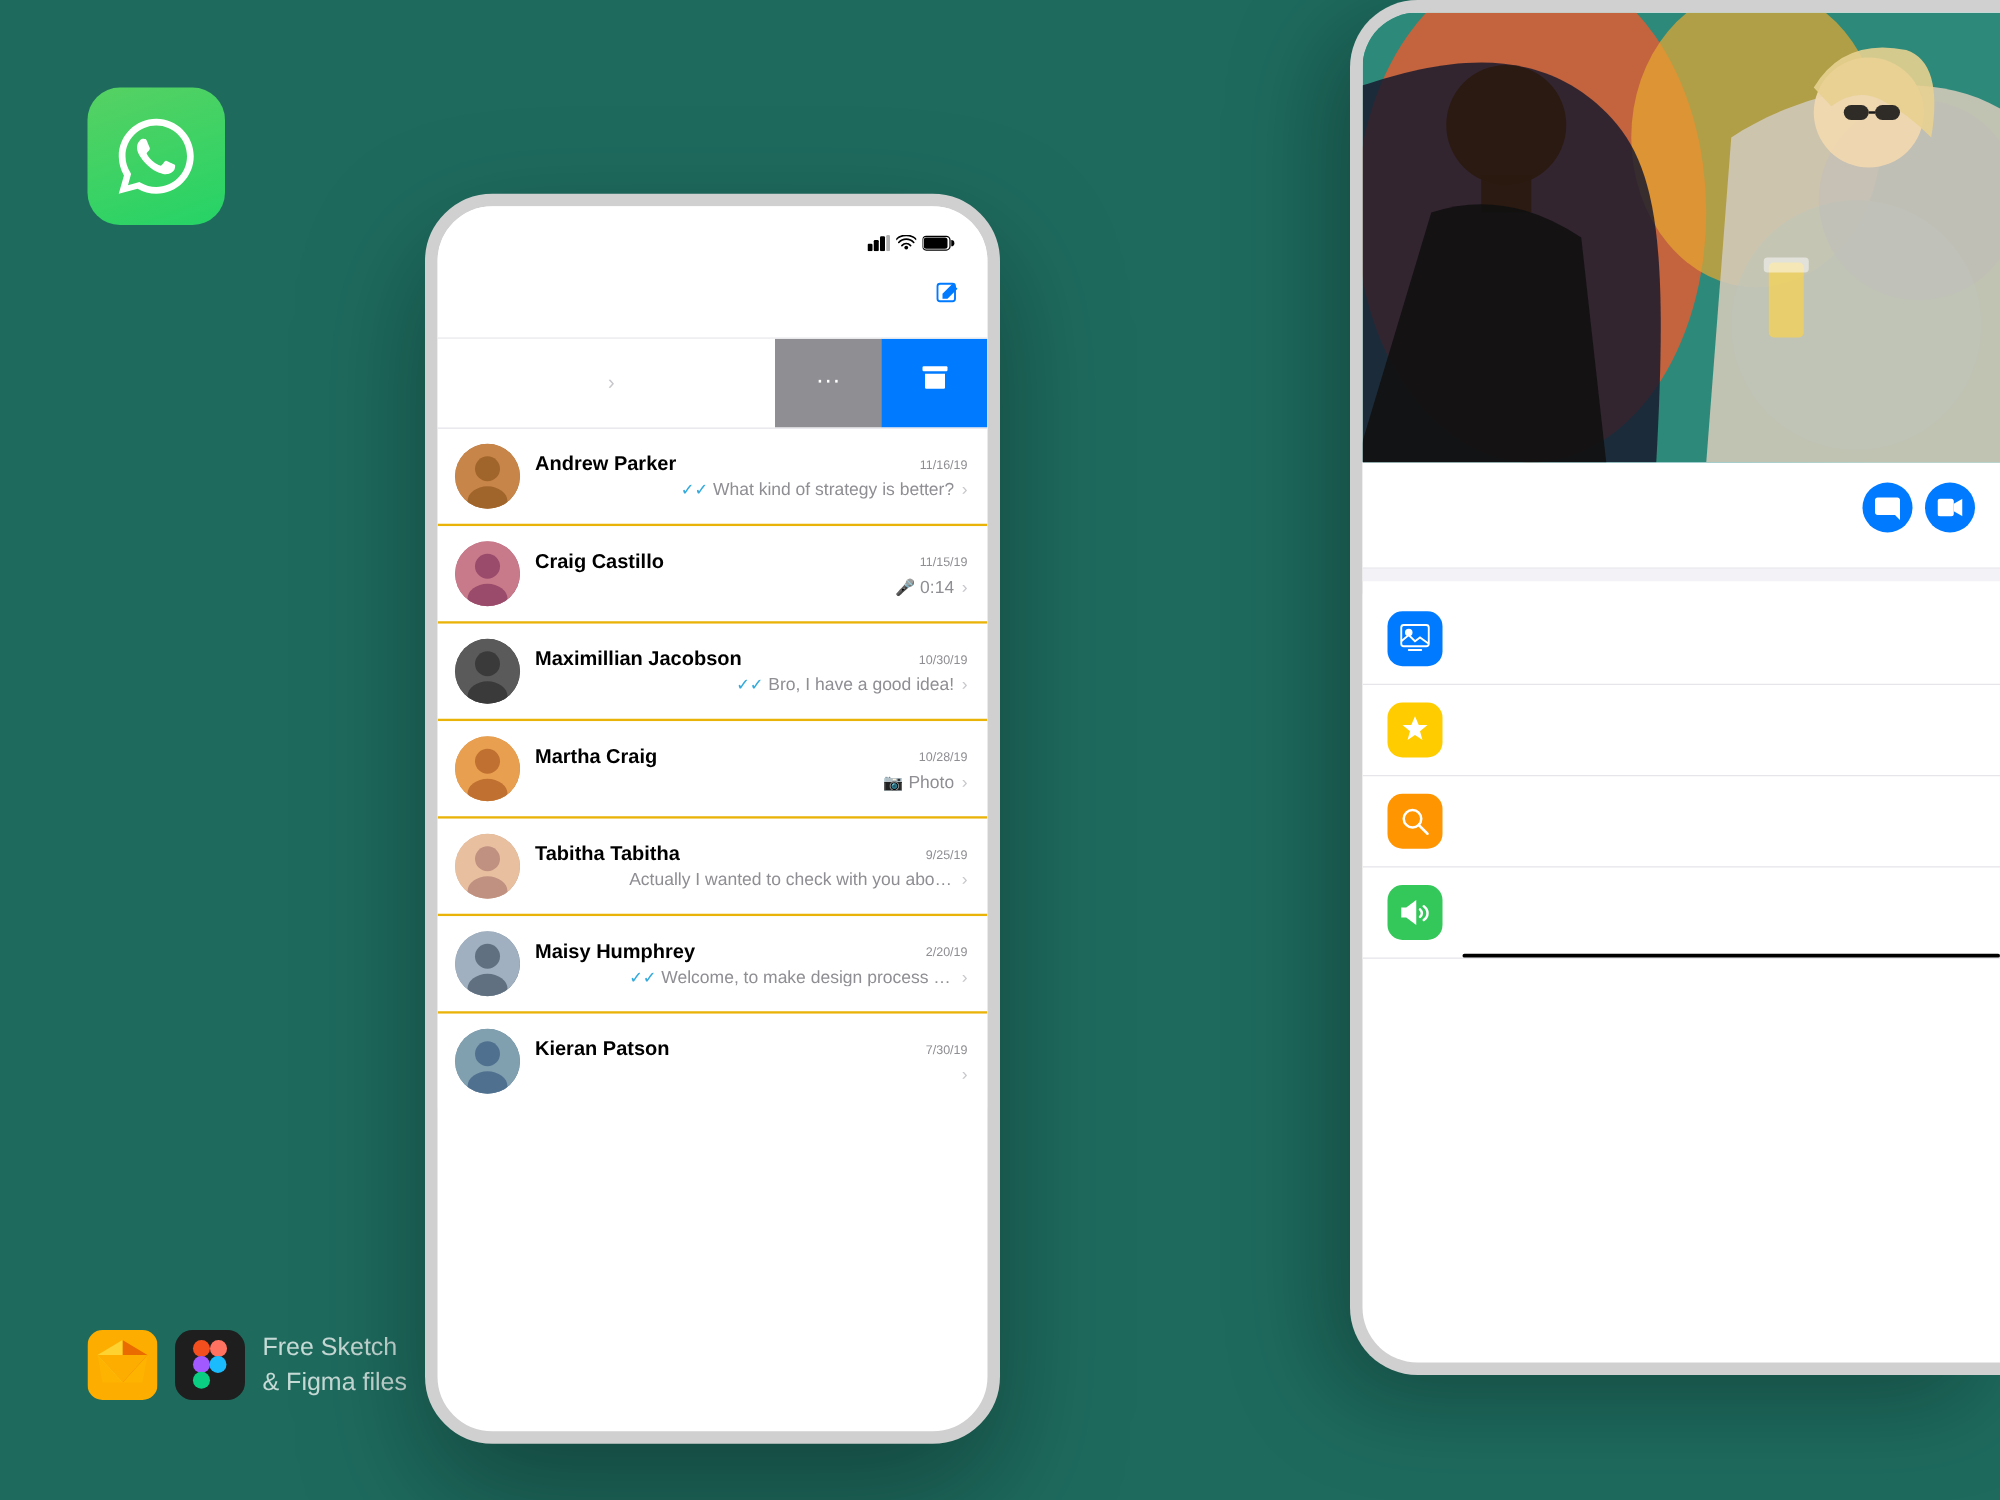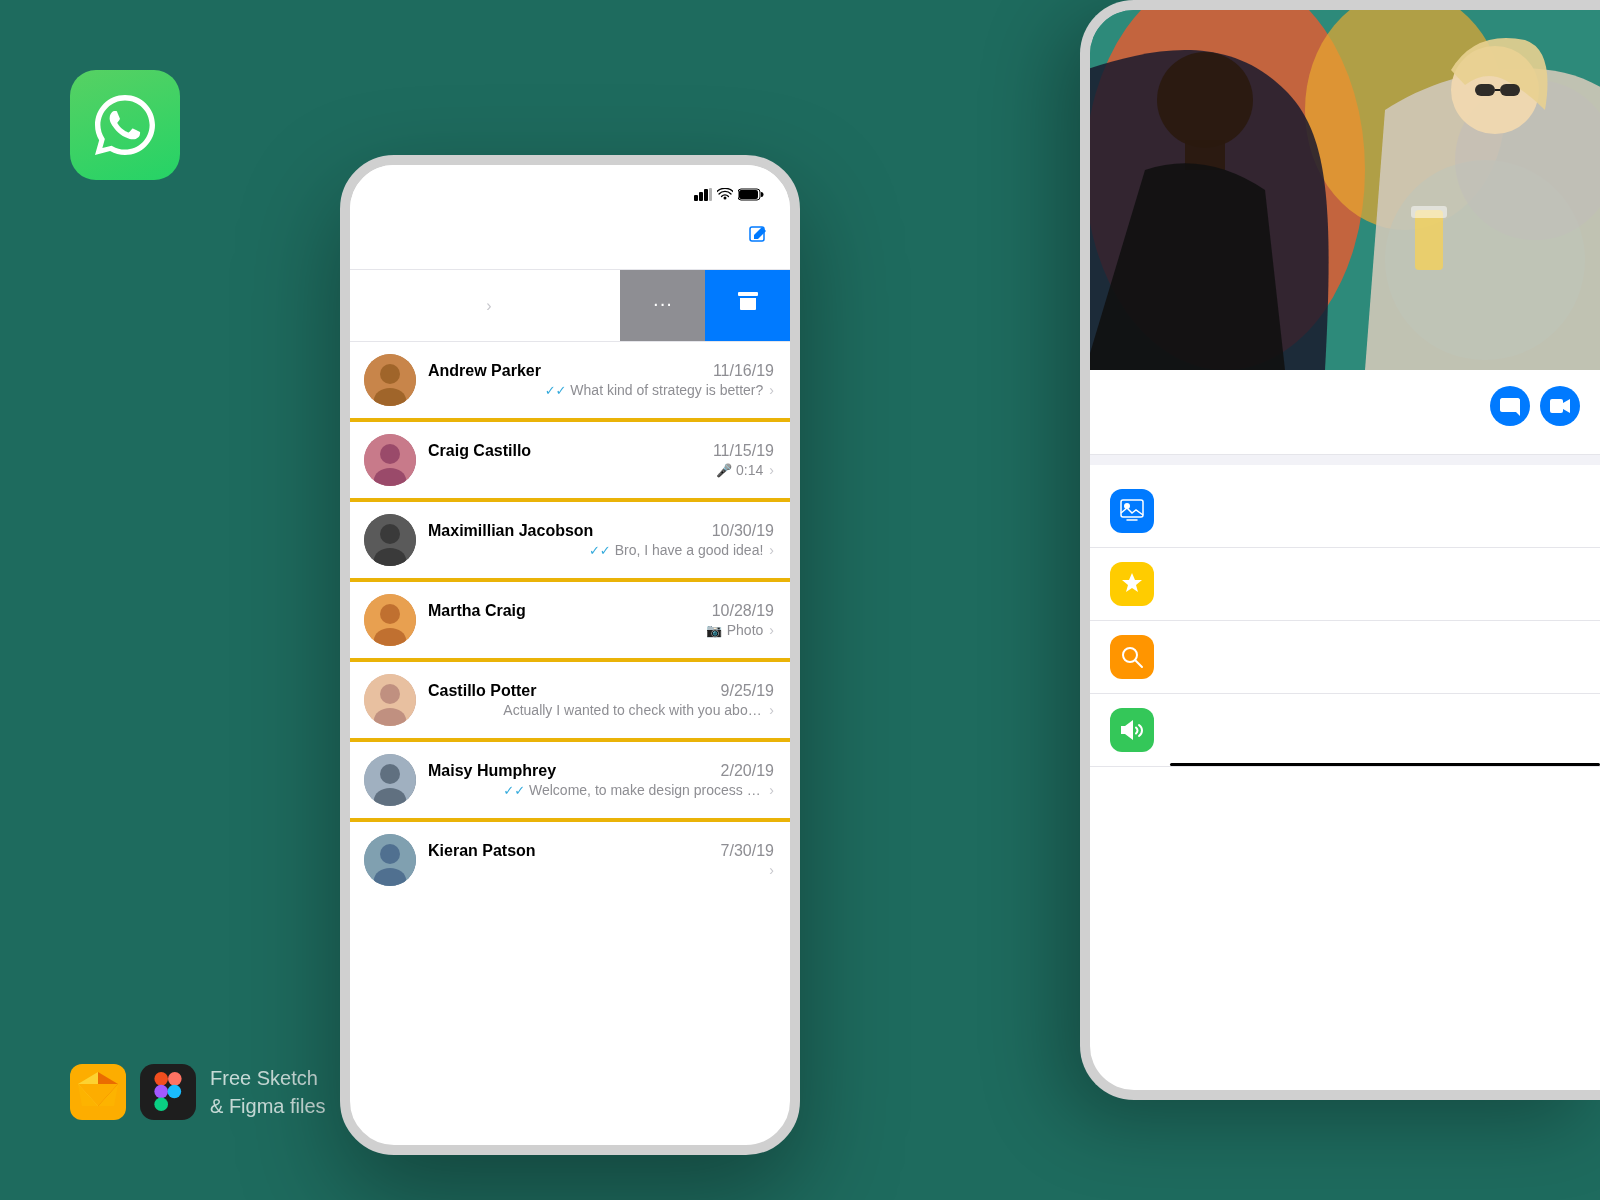--- a/index.html
+++ b/index.html
@@ -161,42 +161,42 @@
     .swipe-btn.more { background: #8e8e93; color: white; }
     .swipe-btn.archive { background: #007aff; color: white; }
     .swipe-btn-icon { font-size: 20px; }
 
     
     .chat-list { overflow: hidden; }
     .chat-item {
       display: flex;
       align-items: center;
       padding: 12px 16px 12px 14px;
-      border-bottom: 4px solid #eab308;
+      border-bottom: 2px solid #eab308;
       background: white;
       gap: 12px;
     }
     .avatar {
       width: 52px;
       height: 52px;
       border-radius: 50%;
       overflow: hidden;
       flex-shrink: 0;
       background: #ccc;
       display: flex;
       align-items: center;
       justify-content: center;
       font-size: 22px;
       font-weight: 600;
       color: white;
     }
     .chat-info { flex: 1; min-width: 0; }
     .chat-top { display: flex; justify-content: space-between; align-items: center; }
     .chat-name { font-size: 16px; font-weight: 600; color: #000; }
-    .chat-date { font-size: 16px; color: #8e8e93; }
+    .chat-date { font-size: 10px; color: #8e8e93; }
     .chat-bottom { display: flex; align-items: center; justify-content: flex-end; margin-top: 2px; }
     .chat-preview { font-size: 14px; color: #8e8e93; white-space: nowrap; overflow: hidden; text-overflow: ellipsis; max-width: 240px; }
     .chat-chevron { color: #c7c7cc; font-size: 14px; margin-left: 6px; }
     .double-check { color: #34aadc; font-size: 13px; }
     .mic-icon { color: #34c759; font-size: 13px; }
     .camera-icon { font-size: 13px; color: #8e8e93; }
 
     
     .avatar-andrew { background: linear-gradient(135deg, #c8854a, #a0652a); }
     .avatar-karen { background: linear-gradient(135deg, #c87a8a, #9a4a6a); }
@@ -495,21 +495,21 @@
     <div class="chat-item">
       <div class="avatar avatar-tabitha">
         <svg width="52" height="52" viewBox="0 0 52 52">
           <circle cx="26" cy="26" r="26" fill="#e8c0a0"></circle>
           <circle cx="26" cy="20" r="10" fill="#c09080"></circle>
           <ellipse cx="26" cy="46" rx="16" ry="12" fill="#c09080"></ellipse>
         </svg>
       </div>
       <div class="chat-info">
         <div class="chat-top">
-          <span class="chat-name">Castillo Potter</span>
+          <span class="chat-name">Tabitha Tabitha</span>
           <span class="chat-date">9/25/19</span>
         </div>
         <div class="chat-bottom">
           <span class="chat-preview" style="max-width:260px;">Actually I wanted to check with you about your online business plan on our...</span>
           <span class="chat-chevron">›</span>
         </div>
       </div>
     </div>
 
     <div class="chat-item">

